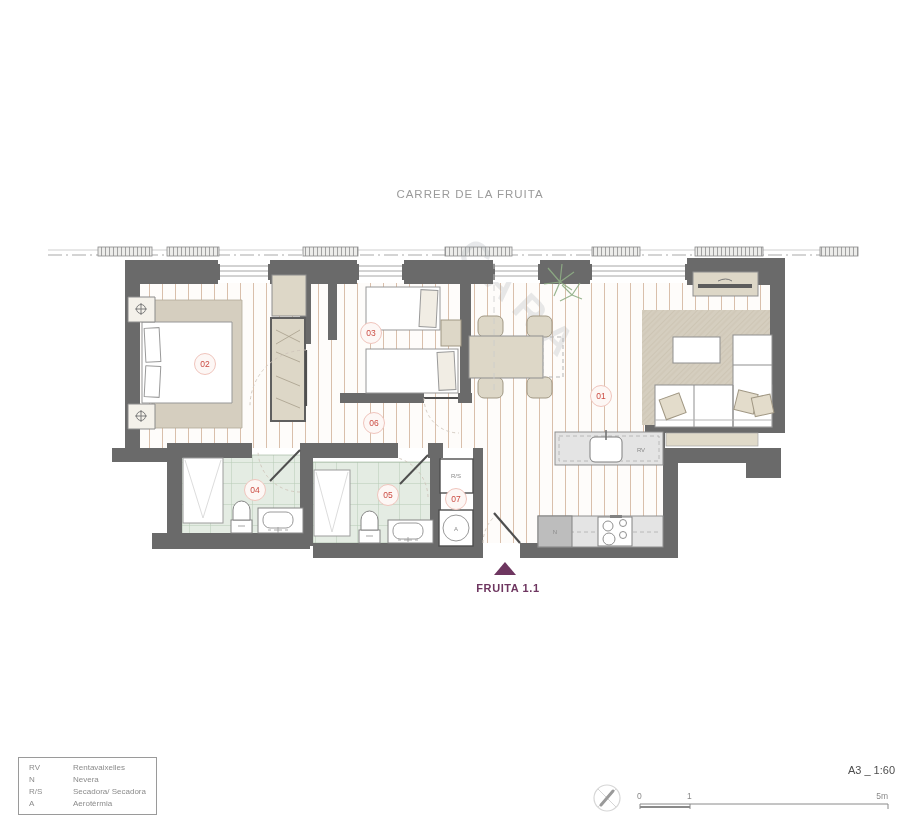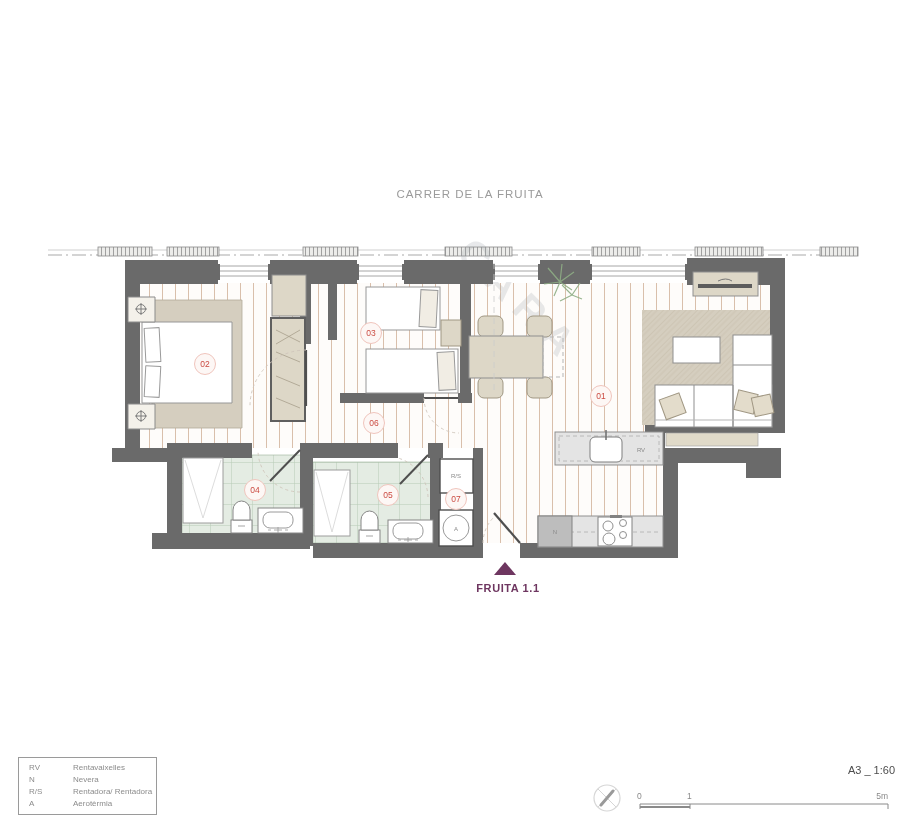--- a/index.html
+++ b/index.html
@@ -342,20 +342,20 @@
   <div class="legendrow">
     <span class="lcode">RV</span>
     <span>Rentavaixelles</span>
   </div>
   <div class="legendrow">
     <span class="lcode">N</span>
     <span>Nevera</span>
   </div>
   <div class="legendrow">
     <span class="lcode">R/S</span>
-    <span>Rentadora/ Rentadora</span>
+    <span>Secadora/ Secadora</span>
   </div>
   <div class="legendrow">
     <span class="lcode">A</span>
     <span>Aerotèrmia</span>
   </div>
 </div>
 </div>
 
 </body></html>

